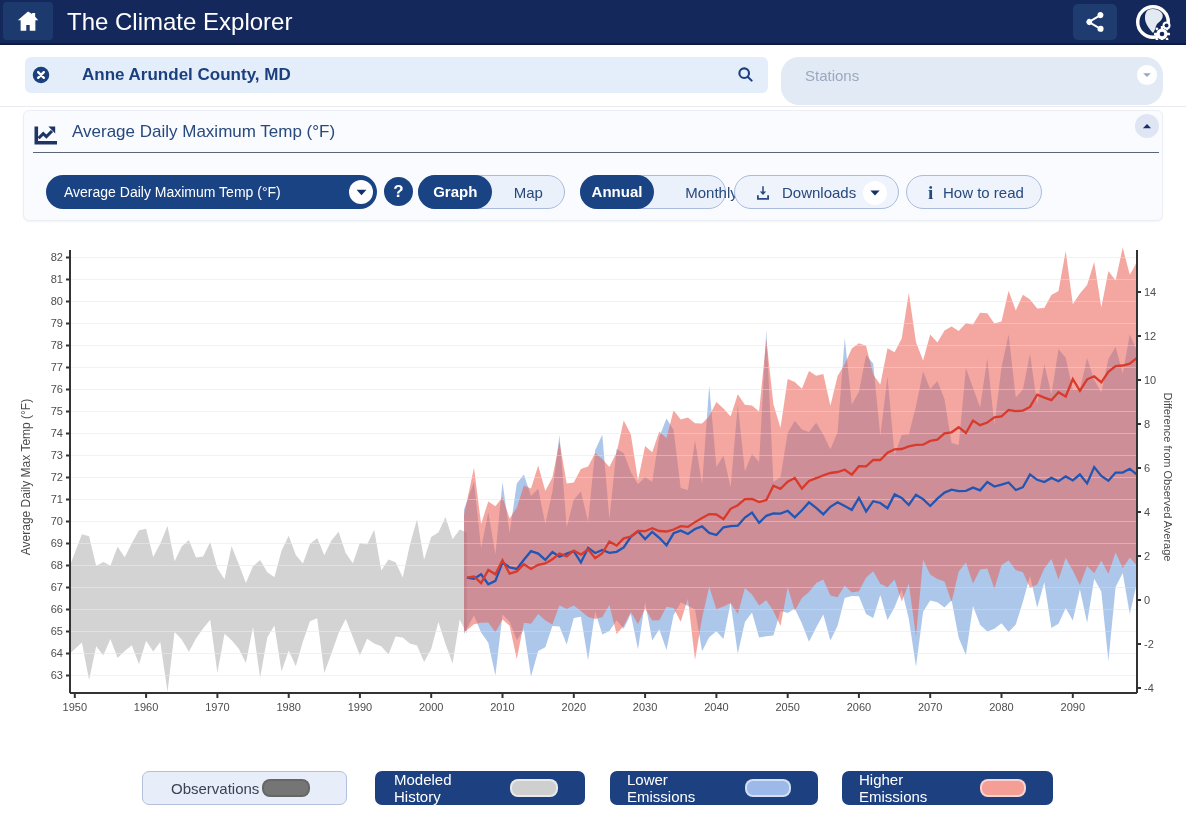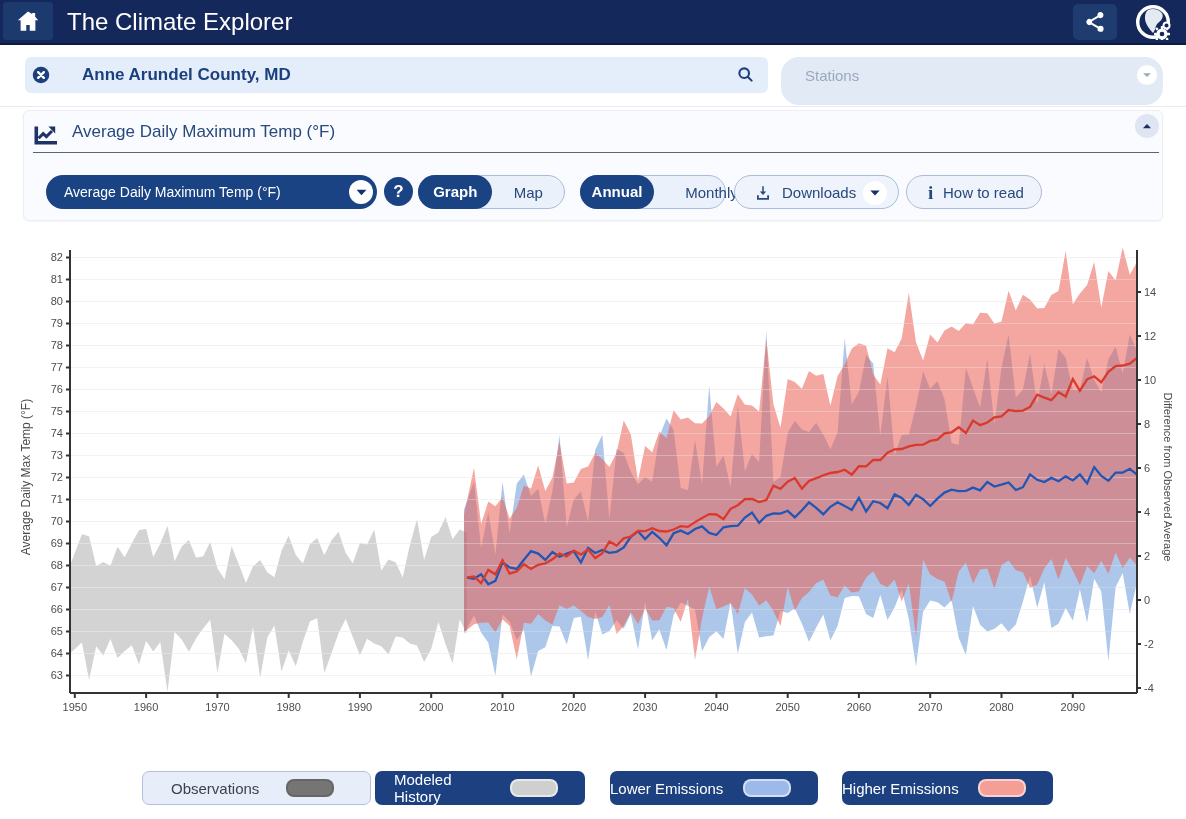--- a/index.html
+++ b/index.html
@@ -39,26 +39,26 @@
 #grpam { left:580px; width:146px; }
 #grpam .sel { width:75px; }
 #grpam .unsel { width:71px; text-align:center;padding-left:44px; }
 .unsel { display:flex; align-items:center; justify-content:center; }
 #dlbtn { left:734px; top:175px; width:165px; height:34px; background:#eef3fc; border:1px solid #a9bcdd; border-radius:17px; color:#27497c; font-size:15px; }
 #htr { left:906px; top:175px; width:136px; height:34px; background:#eef3fc; border:1px solid #a9bcdd; border-radius:17px; color:#27497c; font-size:15px; }
 
 .leg { top:771px; height:34px; border-radius:7px; display:flex; align-items:center; font-size:15px; }
 .legdark { background:#1c4080; color:#fff;gap:8px; }
 .sw { height:18px; width:48px; border-radius:8px; margin-left:auto; margin-right:27px; border:2px solid rgba(255,255,255,.55); }
-#leg1 { left:142px; width:229px; background:#e8eef9; border:1.5px solid #b3c0dc; color:#3a4352; }
+#leg1 { left:142px; width:205px; background:#e8eef9; border:1.5px solid #b3c0dc; color:#3a4352; }
 #leg1 .sw { border:2px solid rgba(60,60,60,.25); margin-right:36px; }
 #leg2 { left:375px; width:210px; }
 #leg3 { left:610px; width:208px; }
 #leg4 { left:842px; width:211px; }
-.leg span { }
+.leg span { margin-left:17px; }
 #leg1 span { margin-left:28px; }
 #leg2 span { margin-left:19px; }
 </style>
 </head>
 <body>
 <div id="page">
 
   <div class="abs" id="hdr"></div>
   <div class="abs" id="homebtn">
     <svg width="26" height="26" viewBox="0 0 24 24" fill="#fff">

